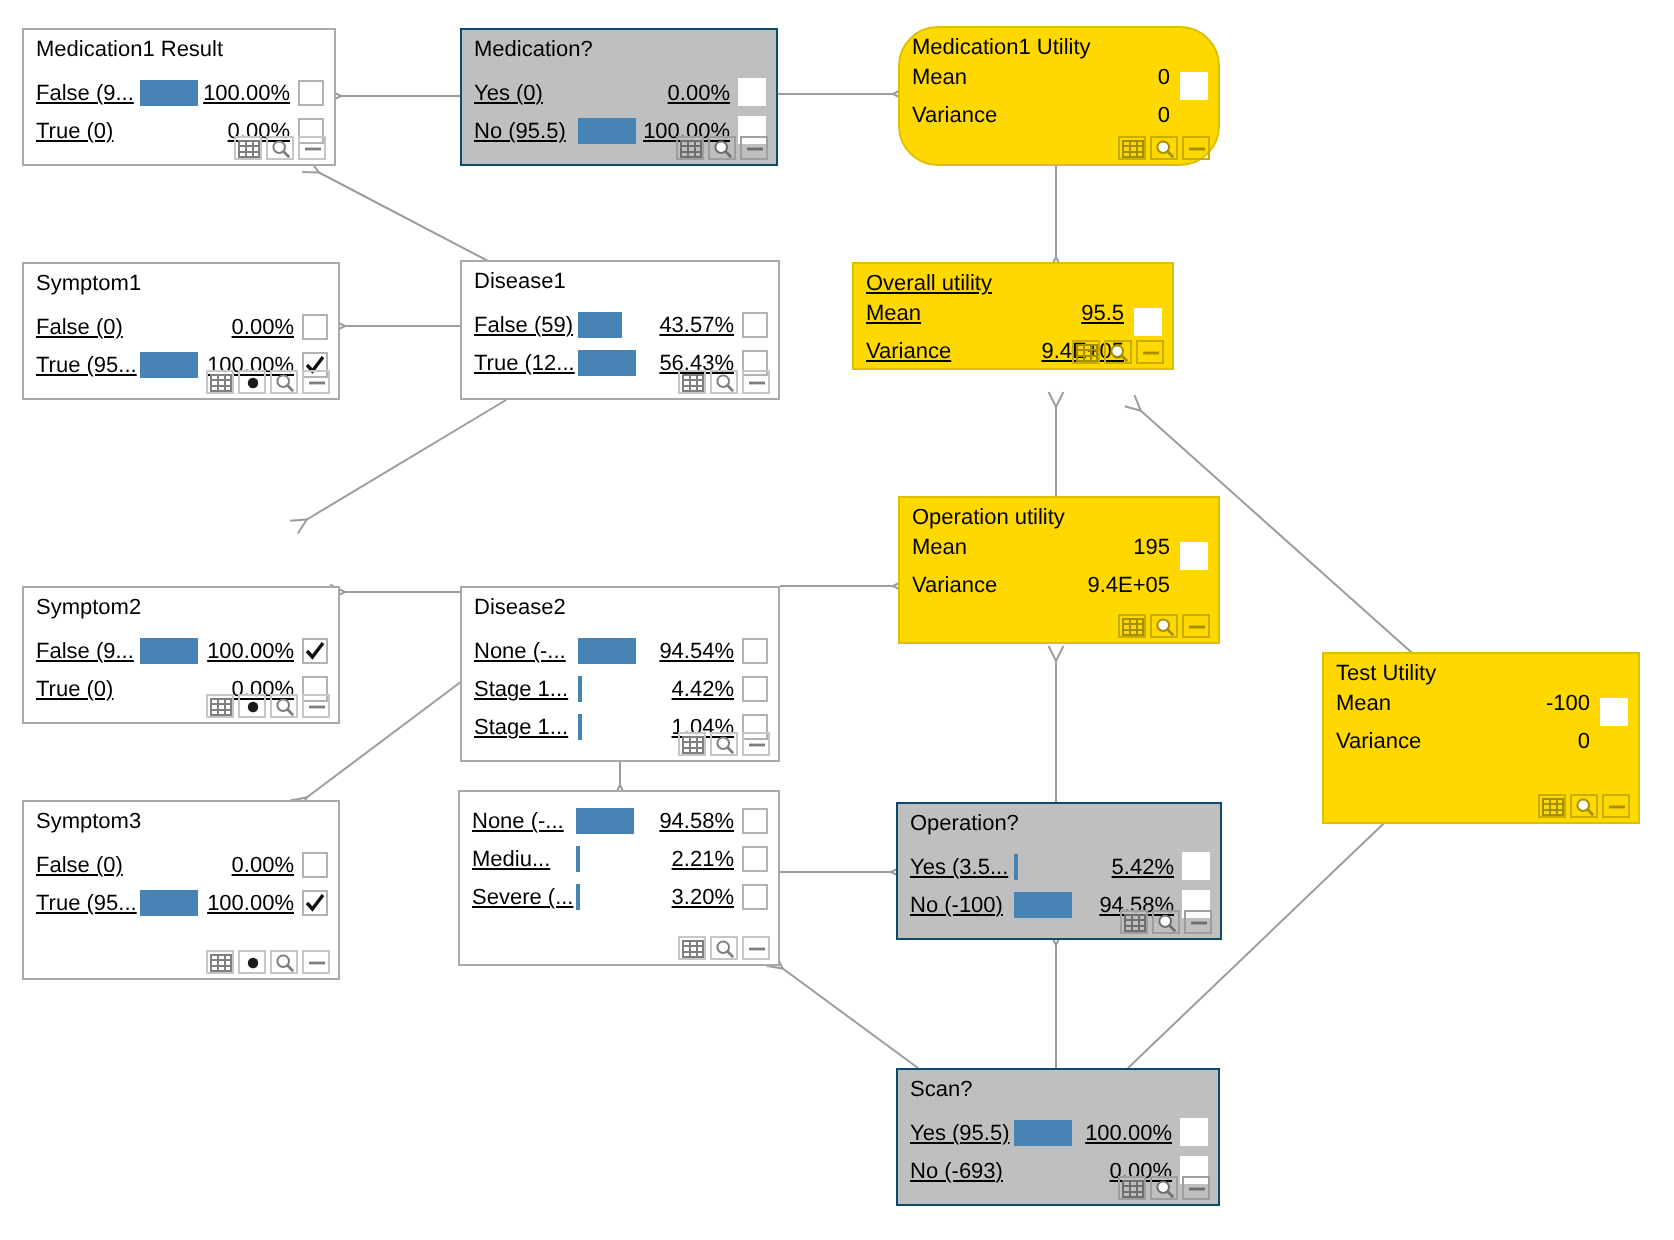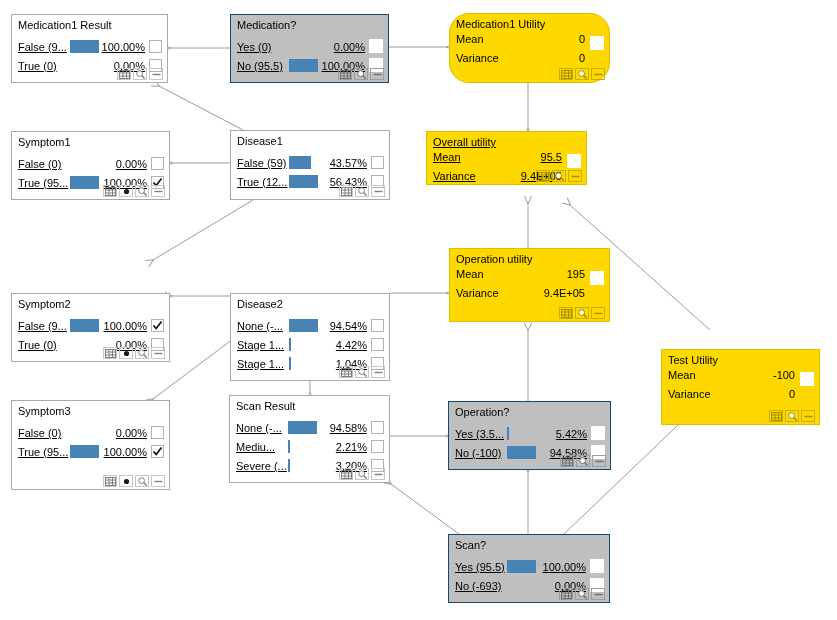--- a/index.html
+++ b/index.html
@@ -436,21 +436,21 @@
           </svg>
         </span>
         <span class="icon">
           <svg width="11" height="9" viewBox="0 0 11 9">
             <line x1="1.5" y1="4.5" x2="9.5" y2="4.5" stroke="#a38e00" stroke-width="1.4"></line>
           </svg>
         </span>
       </div>
   </div>
 
-  <div class="node utility" style="left: 661px; top: 349px; width: 159px; height: 76px;">
+  <div class="node utility" style="left: 661px; top: 326px; width: 159px; height: 86px;">
     <div class="title">Test Utility</div>
     <div class="rows">
         <div class="urow">
           <span class="ulabel">Mean</span>
           <span class="uval">-100</span>
           <span class="uslot">
             <span class="cb"></span>
           </span>
         </div>
         <div class="urow">
@@ -526,21 +526,20 @@
         </span>
         <span class="icon">
           <svg width="11" height="9" viewBox="0 0 11 9">
             <line x1="1.5" y1="4.5" x2="9.5" y2="4.5" stroke="#7f7f7f" stroke-width="1.4"></line>
           </svg>
         </span>
       </div>
   </div>
 
   <div class="node chance" style="left: 229px; top: 395px; width: 161px; height: 88px;">
-    <div class="title">Scan Result</div>
     <div class="rows">
         <div class="row">
           <span class="label">None (-...</span>
           <span class="bar" style="background: rgb(71, 131, 180); width: 29px;"></span>
           <span class="pct">94.58%</span>
           <span class="cb"></span>
         </div>
         <div class="row">
           <span class="label">Mediu...</span>
           <span class="bar" style="background: rgb(71, 131, 180); width: 1.5px;"></span>

